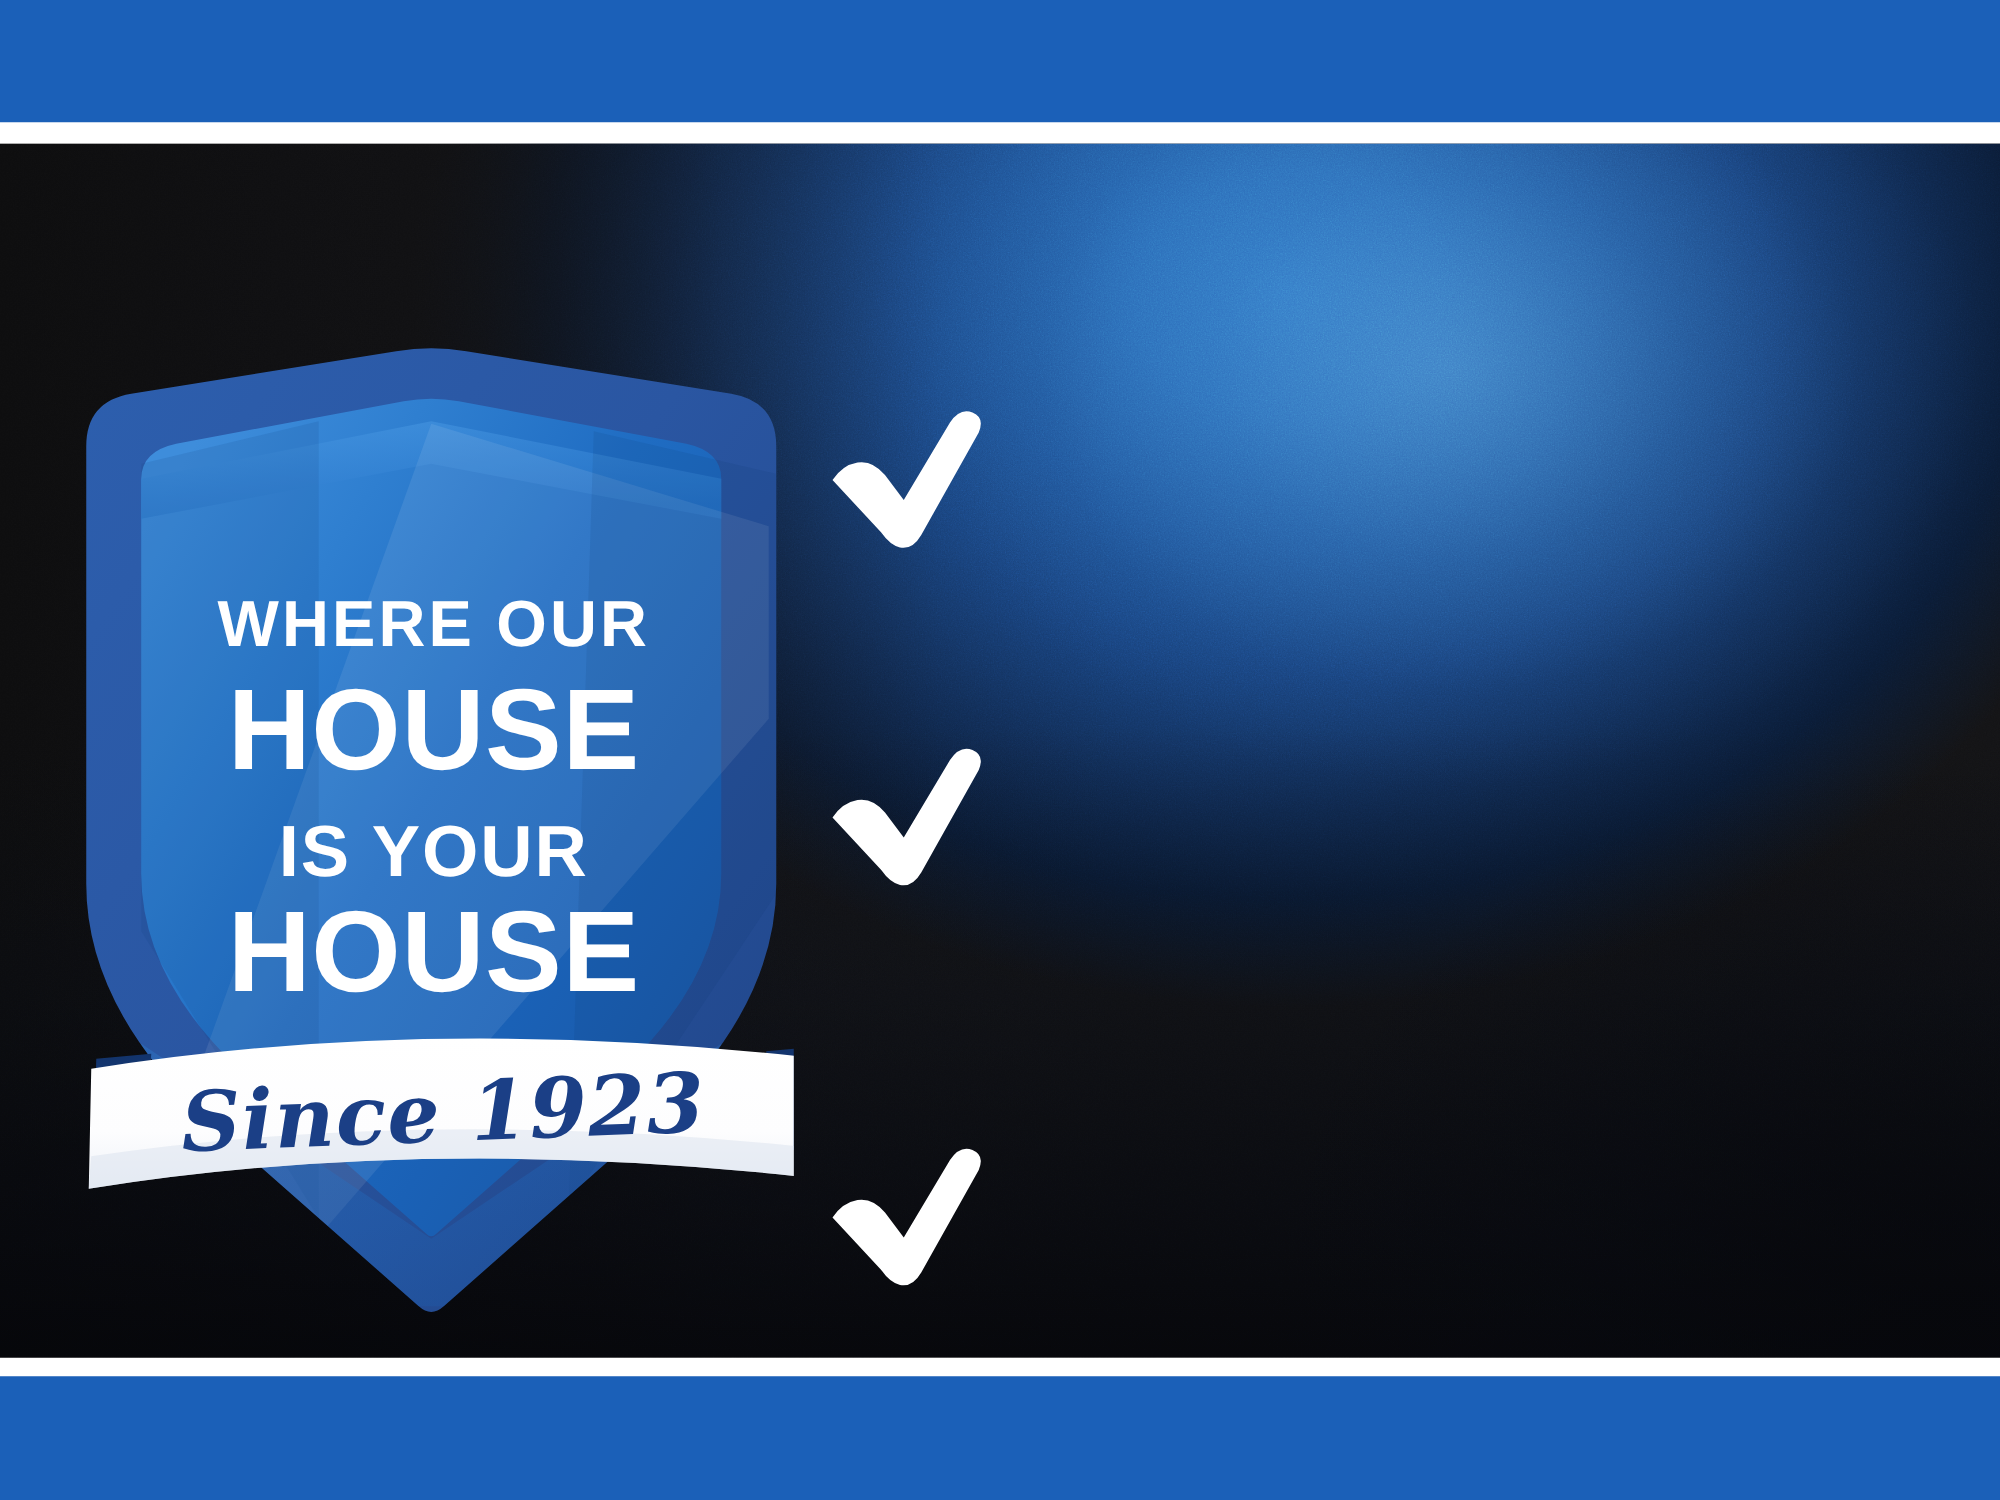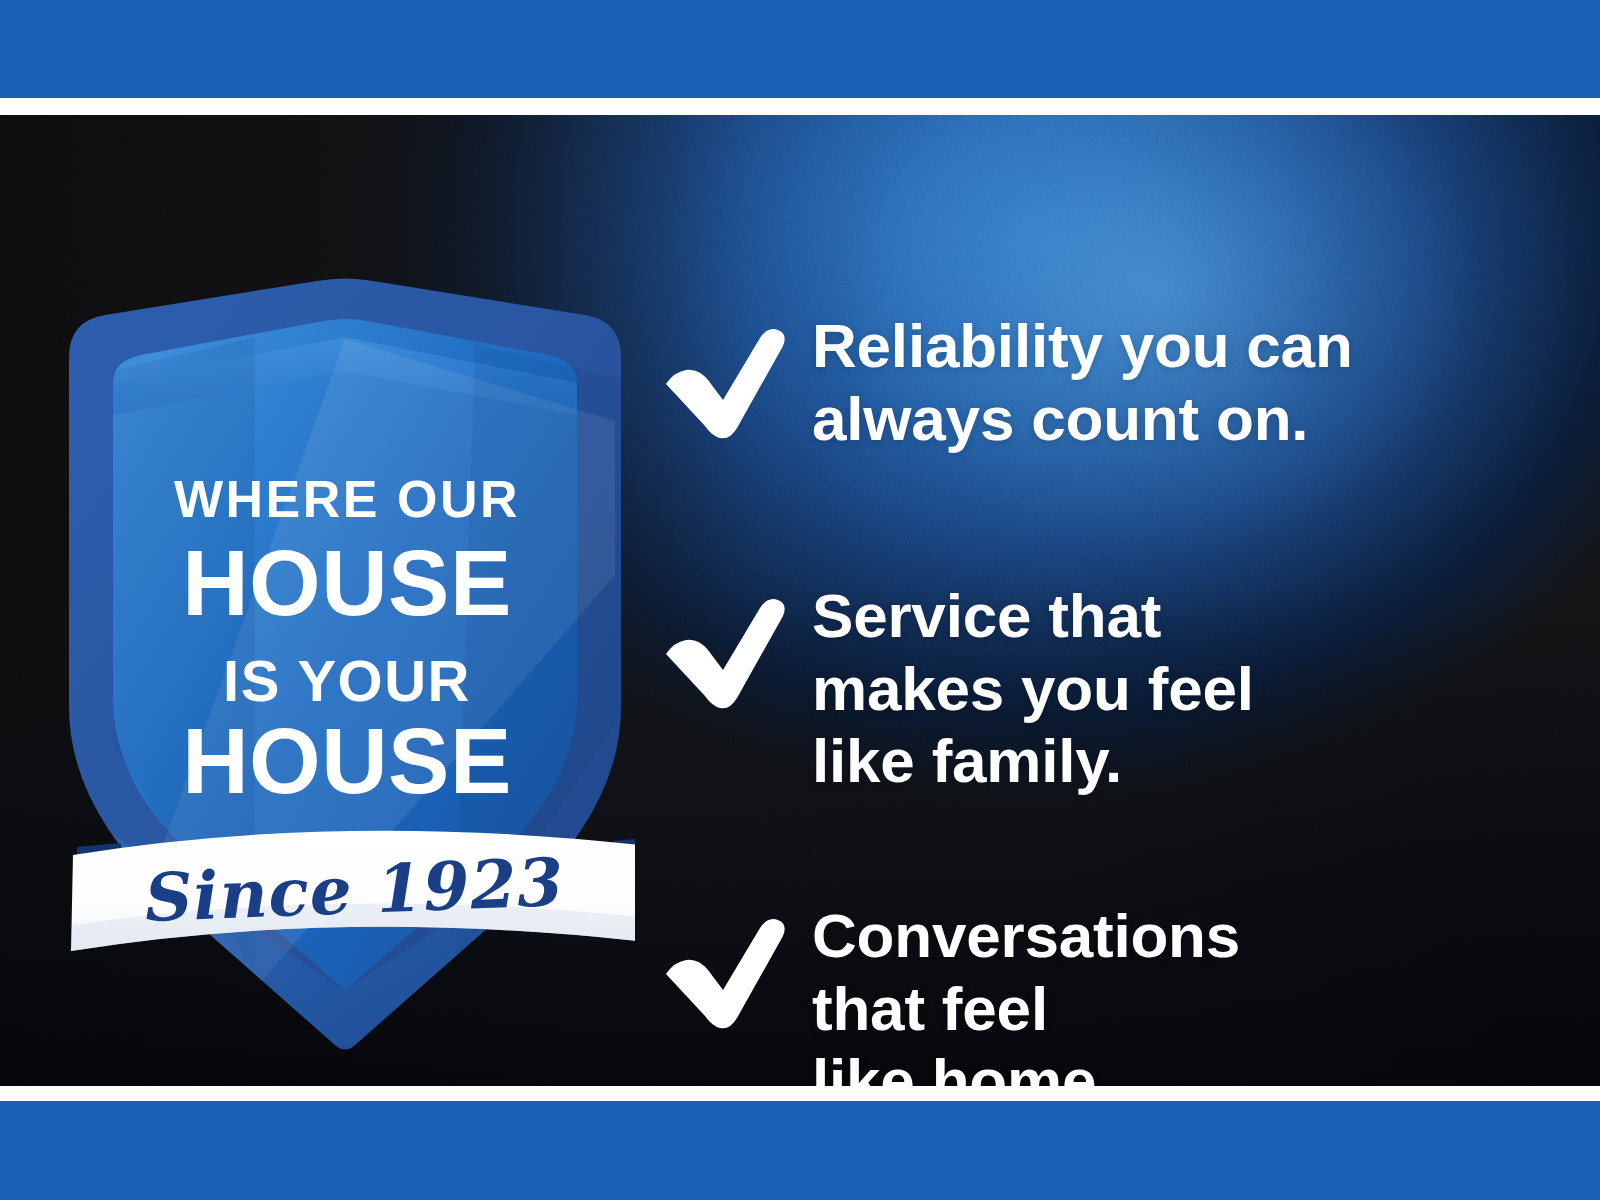--- a/index.html
+++ b/index.html
@@ -342,61 +342,53 @@
                      L 63 76
                      L 100 14
                      Q 108 2 118 6
                      Q 128 10 123 22
                      L 77 104
                      Q 70 116 60 114
                      Q 52 112 45 102
                      Z" fill="#ffffff"></path>
           </svg>
         </div>
-        <div class="check-text">Reliability you can
-always count on.</div>
       </div>
 
       <div class="check-row row-2">
         <div class="tick">
           <svg viewBox="0 0 130 118">
             <path d="M 6 60
                      Q 14 48 26 46
                      Q 38 44 48 56
                      L 63 76
                      L 100 14
                      Q 108 2 118 6
                      Q 128 10 123 22
                      L 77 104
                      Q 70 116 60 114
                      Q 52 112 45 102
                      Z" fill="#ffffff"></path>
           </svg>
         </div>
-        <div class="check-text">Service that
-makes you feel
-like family.</div>
       </div>
 
       <div class="check-row row-3">
         <div class="tick">
           <svg viewBox="0 0 130 118">
             <path d="M 6 60
                      Q 14 48 26 46
                      Q 38 44 48 56
                      L 63 76
                      L 100 14
                      Q 108 2 118 6
                      Q 128 10 123 22
                      L 77 104
                      Q 70 116 60 114
                      Q 52 112 45 102
                      Z" fill="#ffffff"></path>
           </svg>
         </div>
-        <div class="check-text">Conversations
-that feel
-like home.</div>
       </div>
 
     </div>
   </div>
 </div>
 
 </body></html>

